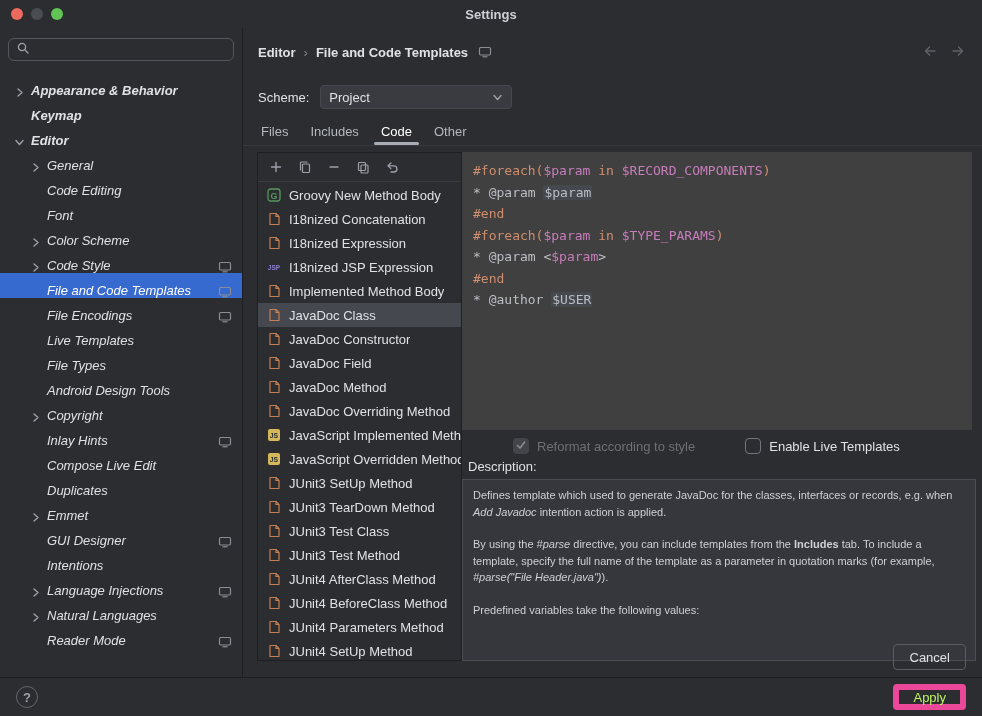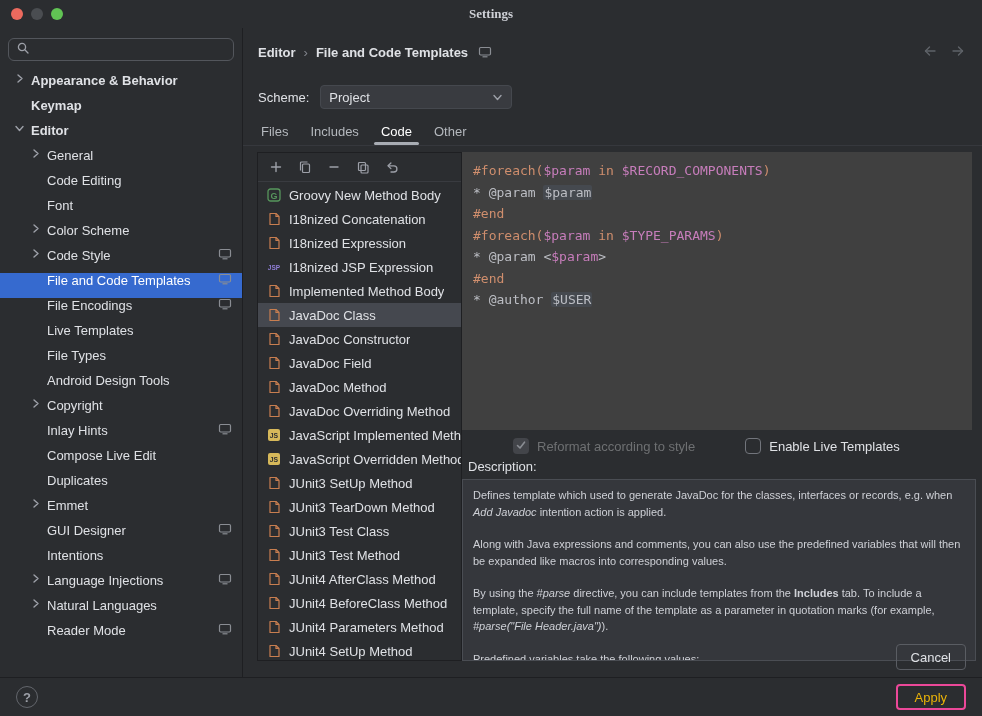--- a/index.html
+++ b/index.html
@@ -1,33 +1,33 @@
 <!DOCTYPE html>
 <html><head>
 <meta charset="utf-8">
 <style>
   * { margin:0; padding:0; box-sizing:border-box; }
   html,body { background:#1a1b1e; }
   body { font-family:"Liberation Sans","DejaVu Sans",sans-serif; font-size:13px; color:#dfe1e5; }
   .window { position:relative; width:982px; height:716px; background:#2b2d30; overflow:hidden; }
 
   
-  .titlebar { position:absolute; left:0; top:0; right:0; height:28px; display:flex; align-items:center; justify-content:center;font-family:Liberation Serif, serif; }
+  .titlebar { position:absolute; left:0; top:0; right:0; height:28px; display:flex; align-items:center; justify-content:center; }
   .traffic { position:absolute; left:11px; top:8px; display:flex; gap:8px; }
   .dot { width:12px; height:12px; border-radius:50%; }
   .dot.red { background:#ec6a5e; }
   .dot.dim { background:#4a4d51; }
   .dot.green { background:#61c454; }
   .win-title { font-weight:700; color:#ced0d6; }
 
   
   .sidebar { position:absolute; left:0; top:28px; width:243px; bottom:39px; border-right:1px solid #1e1f22; overflow:hidden; }
   .search-box { margin:10px 8px 2px 8px; height:23px; border:1px solid #53565c; border-radius:6px; display:flex; align-items:center; padding:0 7px; gap:5px; }
   .tree { margin-top:12px; }
-  .tree-row { height:25px; display:flex; align-items:flex-start; }
+  .tree-row { height:25px; display:flex; align-items:flex-end;font-style:italic; }
   .tree-row.lvl0 { padding-left:14px; }
   .tree-row.lvl1 { padding-left:30px; }
   .tree-row.top .lbl { font-weight:700; }
   .tree-row .chev { width:17px; display:flex; align-items:center; justify-content:flex-start; flex:0 0 17px; }
   .tree-row .lbl { color:#dfe1e5; white-space:nowrap; }
   .tree-row .badge { margin-left:auto; margin-right:10px; display:flex; align-items:center; }
   .tree-row.selected { background:#366acf; }
   .tree-row.selected .lbl { color:#ffffff; }
 
   
@@ -82,21 +82,21 @@
   .desc-p { margin:0 0 16px 0; }
   .seg-i { font-style:italic; }
   .seg-b { font-weight:700; }
 
   
   .footer { position:absolute; left:0; right:0; bottom:0; height:39px; background:#2b2d30; border-top:1px solid #1e1f22; display:flex; align-items:center; padding:0 16px; }
   .help-btn { width:22px; height:22px; border:1.5px solid #63666c; border-radius:50%; color:#9da0a8; display:flex; align-items:center; justify-content:center; font-weight:700; }
   .footer-buttons { margin-left:auto; display:flex; gap:14px;flex-direction:column; }
   .btn { min-width:68px; height:26px; padding:0 14px; border-radius:4px; display:flex; align-items:center; justify-content:center; cursor:default; }
   .btn.default { border:1px solid #5a5d63; color:#dfe1e5; background:transparent; }
-  .btn.disabled { border:2px solid #ec4899; color:#eab308; background:transparent; }
+  .btn.disabled { border:6px solid #ec4899; color:#bef264; background:transparent; }
   .btn.primary { background:#3574f0; color:#ffffff; }
 </style>
 </head>
 <body>
 
 <div class="window">
 
   <div class="titlebar">
     <div class="traffic">
       <span class="dot red"></span>
@@ -569,21 +569,20 @@
     </div>
     <div class="opt">
       <span class="checkbox cb-empty"></span>
       <span class="opt-label">Enable Live Templates</span>
     </div>
   </div>
 
   <div class="desc-label">Description:</div>
   <div class="desc-box">
       <p class="desc-p">Defines template which used to generate JavaDoc for the classes, interfaces or records, e.g. when <span class="seg-i">Add Javadoc</span> intention action is applied.</p>
-      <p class="desc-p">Along with Java expressions and comments, you can also use the predefined variables that will then be expanded like macros into corresponding values.</p>
       <p class="desc-p">By using the <span class="seg-i">#parse</span> directive, you can include templates from the <span class="seg-b">Includes</span> tab. To include a template, specify the full name of the template as a parameter in quotation marks (for example, <span class="seg-i">#parse("File Header.java")</span>).</p>
       <p class="desc-p">Predefined variables take the following values:</p>
     </div>
 
   <div class="footer">
     <div class="help-btn">?</div>
     <div class="footer-buttons">
         <div class="btn default">Cancel</div>
         <div class="btn disabled">Apply</div>
         <div class="btn primary">OK</div>

